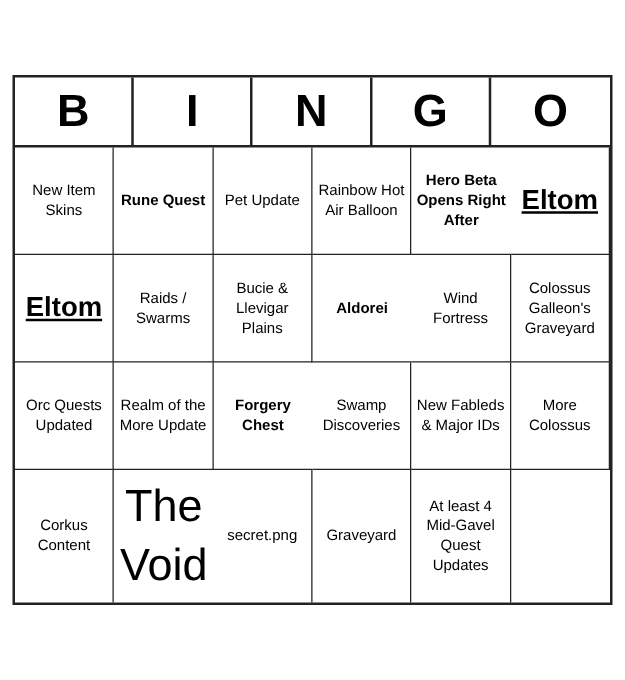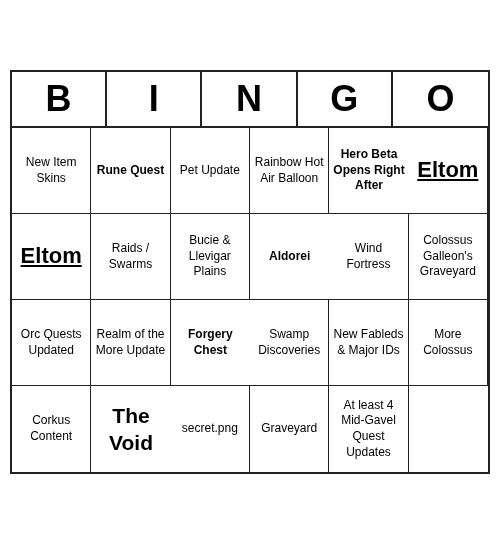--- a/index.html
+++ b/index.html
@@ -59,22 +59,22 @@
     .bingo-cell.large-text {
       font-size: 22px;
       font-weight: bold;
       text-decoration: underline;
     }
     .bingo-cell.medium-text {
       font-size: 12px;
       font-weight: bold;
     }
     .bingo-cell.xlarge-text {
-      font-size: 21px;
-      font-weight: bold;
+      font-size: 36px;
+      font-weight: normal;
     }
   </style>
 </head>
 <body>
 
 <div class="bingo-card">
   <div class="bingo-header">
   <div class="bingo-letter">B</div>
       <div class="bingo-letter">I</div>
       <div class="bingo-letter">N</div>

